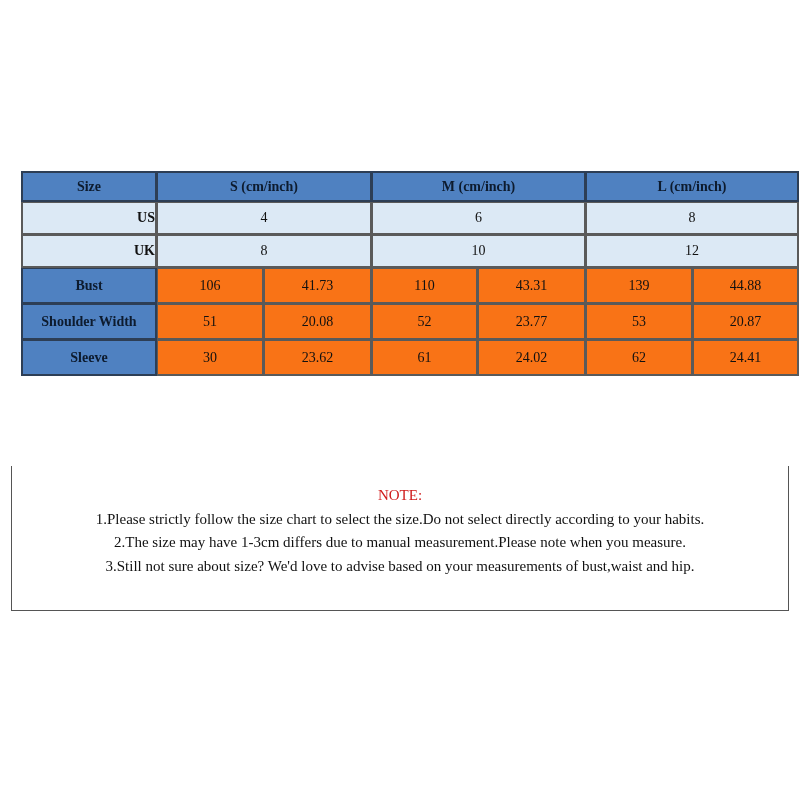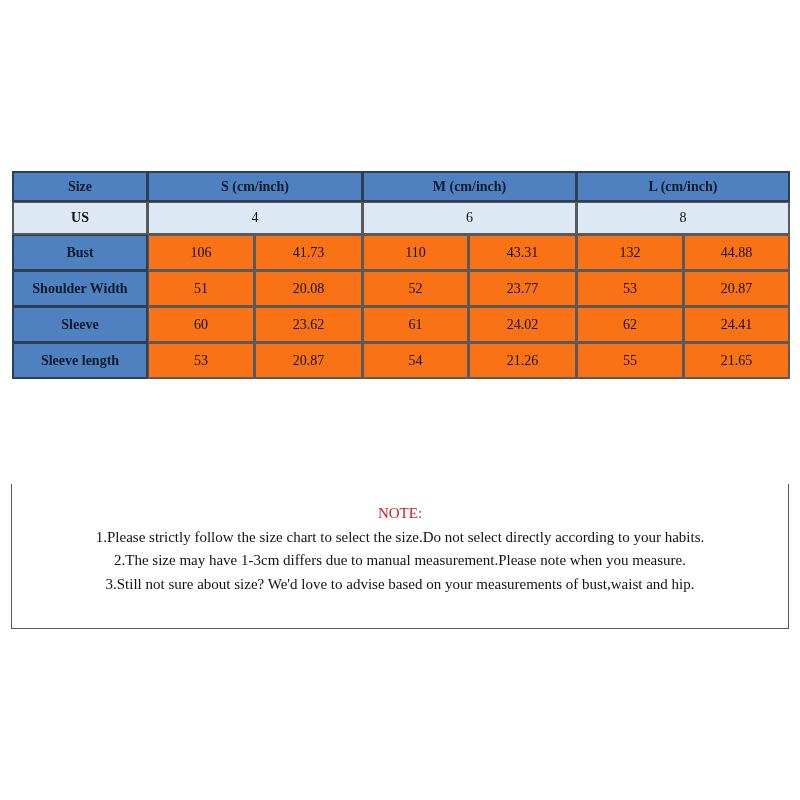--- a/index.html
+++ b/index.html
@@ -1,29 +1,29 @@
 <!DOCTYPE html>
 <html><head>
 <meta charset="utf-8">
 <style>
   html,body{margin:0;padding:0;background:#ffffff;}
   body{width:800px;height:800px;position:relative;overflow:hidden;font-family:"Liberation Serif",serif;color:#111;}
-  .tbl{position:absolute;left:12px;top:171px;width:778px;}
+  .tbl{position:absolute;left:21px;top:171px;width:778px;}
   table{border-collapse:separate;border-spacing:0;width:778px;table-layout:fixed;}
   td{height:31px;border:2px solid #5a5a5a;border-top-width:1px;border-left-width:1px;text-align:center;font-size:14px;padding:0;box-sizing:border-box;}
   tr td:first-child{border-left-width:2px;}
   tr:first-child td{border-top-width:2px;}
   td.h{background:#4f81c1;font-weight:bold;color:#0d1b2e;border-color:#2d3e55;}
   td.lbl{background:#4f81c1;font-weight:bold;color:#0d1b2e;border-color:#2d3e55;margin-left:28px;}
   td.lt{background:#dce9f5;}
-  td.lbl-lt{background:#dce9f5;font-weight:bold;}
+  td.lbl-lt{background:#dce9f5;font-weight:bold;text-align:right;}
   td.w{background:#f97316;}
   tr.r1 td{height:33px;}
   tr.m td{height:36px;}
-  .note{position:absolute;left:11px;top:484px;width:778px;height:145px;box-sizing:border-box;border:1px solid #555;border-top:none;text-align:center;font-size:15px;line-height:23.5px;padding-top:18px;}
+  .note{position:absolute;left:11px;top:466px;width:778px;height:145px;box-sizing:border-box;border:1px solid #555;border-top:none;text-align:center;font-size:15px;line-height:23.5px;padding-top:18px;}
   .note .title{color:#d01a1a;}
 </style>
 </head>
 <body>
 
 <div class="tbl">
 <table>
   <colgroup>
     <col style="width:136px">
         <col style="width:107px">
@@ -39,55 +39,52 @@
     <td class="h" colspan="2">S (cm/inch)</td>
     <td class="h" colspan="2">M (cm/inch)</td>
     <td class="h" colspan="2">L (cm/inch)</td>
   </tr>
   <tr class="r1">
     <td class="lbl-lt">US</td>
     <td class="lt" colspan="2">4</td>
     <td class="lt" colspan="2">6</td>
     <td class="lt" colspan="2">8</td>
   </tr>
+  <tr class="r1">
+    <td class="lbl-lt">UK</td>
+    <td class="lt" colspan="2">8</td>
+    <td class="lt" colspan="2">10</td>
+    <td class="lt" colspan="2">12</td>
+  </tr>
   <tr class="m">
     <td class="lbl">Bust</td>
     <td class="w">106</td>
     <td class="w">41.73</td>
     <td class="w">110</td>
     <td class="w">43.31</td>
-    <td class="w">132</td>
+    <td class="w">139</td>
     <td class="w">44.88</td>
   </tr>
   <tr class="m">
     <td class="lbl">Shoulder Width</td>
     <td class="w">51</td>
     <td class="w">20.08</td>
     <td class="w">52</td>
     <td class="w">23.77</td>
     <td class="w">53</td>
     <td class="w">20.87</td>
   </tr>
   <tr class="m">
     <td class="lbl">Sleeve</td>
-    <td class="w">60</td>
+    <td class="w">30</td>
     <td class="w">23.62</td>
     <td class="w">61</td>
     <td class="w">24.02</td>
     <td class="w">62</td>
     <td class="w">24.41</td>
-  </tr>
-  <tr class="m">
-    <td class="lbl">Sleeve length</td>
-    <td class="w">53</td>
-    <td class="w">20.87</td>
-    <td class="w">54</td>
-    <td class="w">21.26</td>
-    <td class="w">55</td>
-    <td class="w">21.65</td>
   </tr>
 </tbody>
     </table>
 </div>
 
 <div class="note">
   <div class="title">NOTE:</div>
   <div>1.Please strictly follow the size chart to select the size.Do not select directly according to your habits.</div>
   <div>2.The size may have 1-3cm differs due to manual measurement.Please note when you measure.</div>
   <div>3.Still not sure about size? We'd love to advise based on your measurements of bust,waist and hip.</div>

